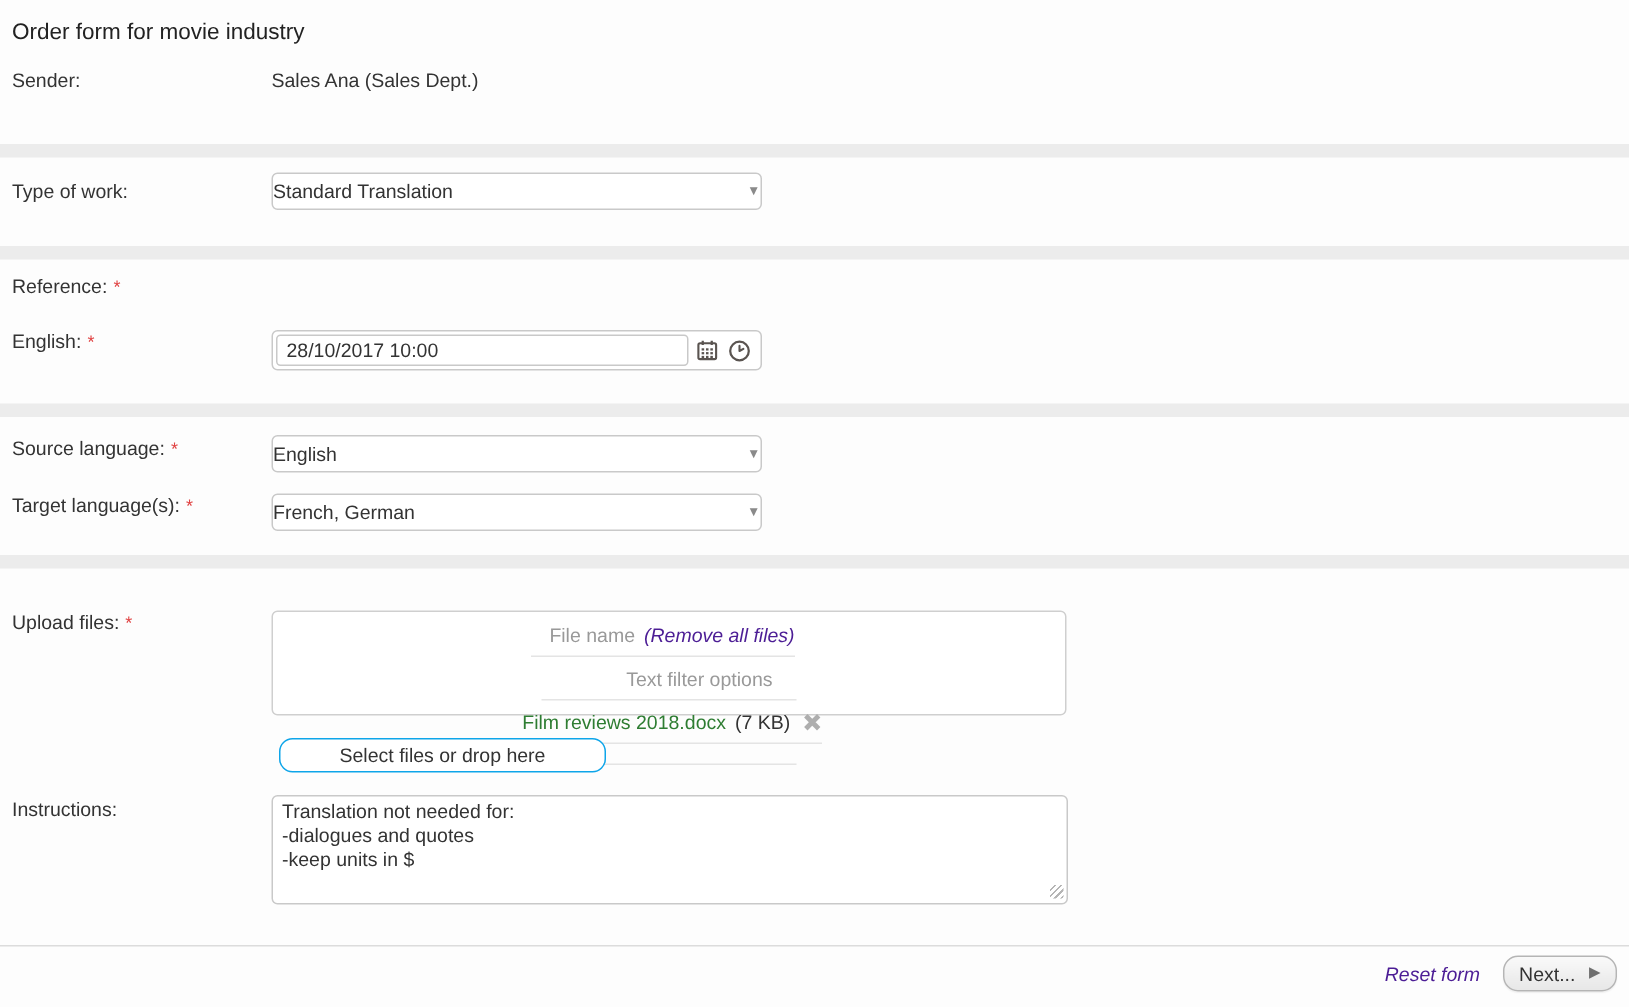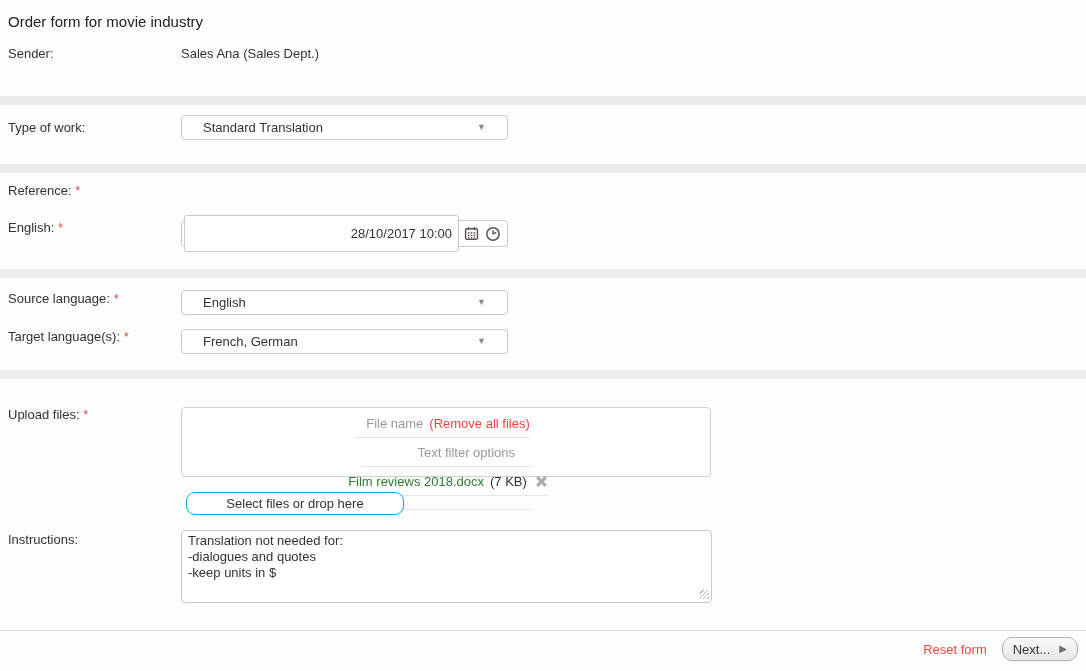--- a/index.html
+++ b/index.html
@@ -11,45 +11,45 @@
 
   .label { position:absolute; left:8px; font-size:13px; color:#333; white-space:nowrap; }
   .req { color:#e04343; margin-left:4px; font-size:12px; }
 
   .section-bar { position:absolute; left:0; width:1086px; height:9px; background:#ececec; }
 
   .static-value { position:absolute; left:181px; font-size:13px; color:#333; }
 
   .dropdown { position:absolute; left:181px; width:327px; height:25px;
     border:1px solid #c9c9c9; border-radius:4px; background:#fff;
-    display:flex; align-items:center; padding:0 21px; cursor:pointer; }
+    display:flex; align-items:center; padding:0 0; cursor:pointer; }
   .dropdown .val { color:#333; }
   .dd-arrow { margin-left:auto; color:#8a8a8a; font-size:9px; line-height:1; }
 
   .text-input { position:absolute; left:181px; width:327px; height:22px;
     border:1px solid #c9c9c9; border-radius:4px; padding:0 7px;
     font-family:"Liberation Sans", sans-serif; font-size:13px; color:#333; background:#fff; }
 
   .deadline-group { position:absolute; left:181px; top:220px; width:327px; height:27px;
     border:1px solid #c9c9c9; border-radius:4px; background:#fff;
     display:flex; align-items:center; padding:2px 4px 2px 2px; }
-  .deadline-input { flex:1; height:37px; border:1px solid #c9c9c9; border-radius:3px;
-    padding:0 6px; font-family:"Liberation Sans", sans-serif; font-size:13px; color:#333;text-align:right; }
+  .deadline-input { flex:1; height:21px; border:1px solid #c9c9c9; border-radius:3px;
+    padding:0 6px; font-family:"Liberation Sans", sans-serif; font-size:13px; color:#333; }
   .icon-btn { width:20px; height:18px; display:flex; align-items:center; justify-content:center;
     background:transparent; border:none; cursor:pointer; margin-left:2px; padding:0; }
 
   .file-panel { position:absolute; left:181px; top:407px; width:530px; height:70px;
     border:1px solid #cfcfcf; border-radius:4px; background:#fff; padding-top:1px; }
   .fp-row { display:flex; align-items:center;flex-direction:column; }
   .fp-left { flex:1; border-bottom:1px solid #e4e4e4; padding:7px 0 6px 12px;
     display:flex; align-items:center; gap:6px; margin-right:8px; }
   .fp-right { width:170px; border-bottom:1px solid #e4e4e4; padding:7px 16px 6px 0;
     text-align:right; }
   .muted { color:#999; }
-  .link { color:#ef4444; text-decoration:none; cursor:pointer; }
+  .link { color:#4c1d95; text-decoration:none; cursor:pointer;font-style:italic; }
   .file-link { color:#2e7d32; text-decoration:none; cursor:pointer; }
   .x-icon { display:inline-flex; margin-left:2px; cursor:pointer; }
 
   .select-files-btn { position:absolute; left:186px; top:492px; width:218px; height:23px;
     background:#fff; border:1px solid #0ea5e9; border-radius:9px;
     font-family:"Liberation Sans", sans-serif; font-size:13px; color:#333; cursor:pointer; }
 
   .ta-wrap { position:absolute; left:181px; top:530px; width:531px; height:73px; }
   .instructions-ta { width:100%; height:100%; border:1px solid #c9c9c9; border-radius:4px;
     padding:2px 6px; font-family:"Liberation Sans", sans-serif; font-size:13px;

